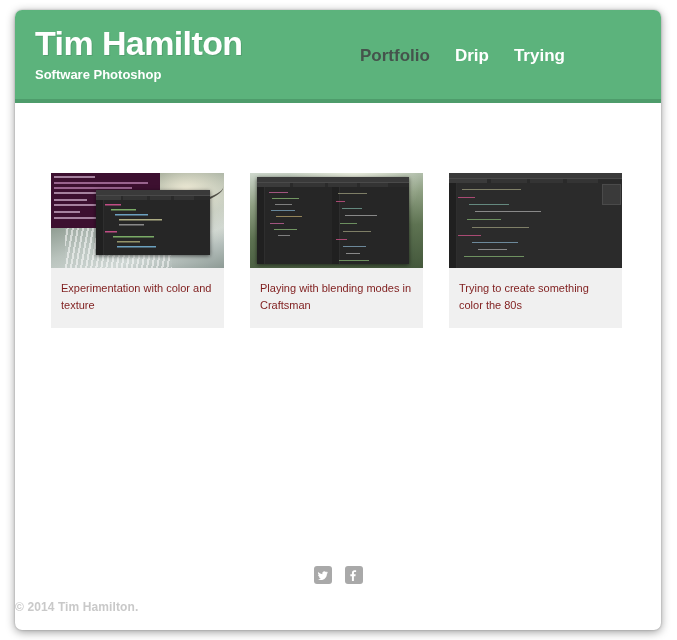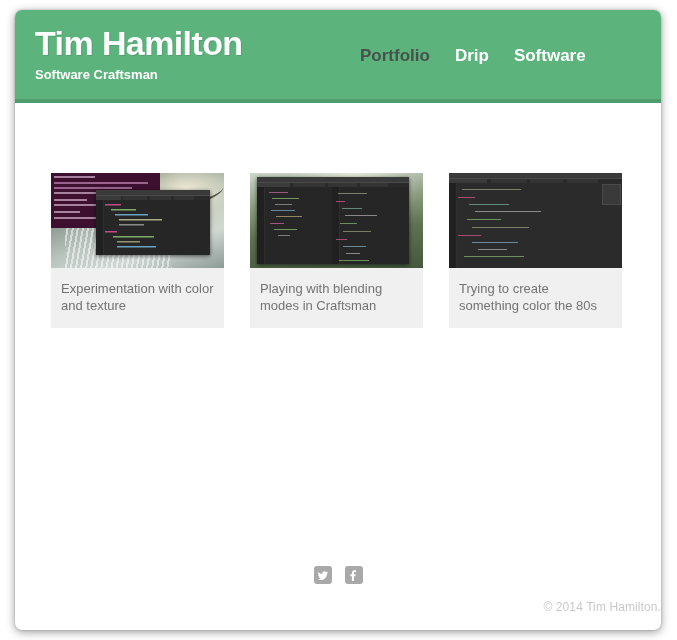--- a/index.html
+++ b/index.html
@@ -111,22 +111,22 @@
   .card-thumb {
     position: relative;
     width: 173px;
     height: 95px;
     overflow: hidden;
     background: #1b1b1b;
     display: block;
   }
 
   .card-caption {
-    font-size: 13px;
-    color: #737373;
+    font-size: 11px;
+    color: #7f1d1d;
     line-height: 17px;
     padding: 12px 10px 14px 10px;
     min-height: 17px;
   }
 
   
 
   .photo-bg {
     position: absolute;
     inset: 0;
@@ -284,21 +284,22 @@
     background: #caa8c4;
     opacity: 0.75;
   }
 
   
   #site-footer {
     position: absolute;
     left: 0;
     right: 0;
     bottom: 16px;
-    text-align: right;
+    text-align: left;
+    font-weight: bold;
   }
 
   #social-links {
     display: flex;
     justify-content: center;
     gap: 13px;
     margin-bottom: 16px;
   }
 
   .social-btn {
@@ -321,27 +322,27 @@
 </style>
 </head>
 <body>
 
 <div id="viewport">
   <div id="page">
 
     <header id="site-header">
       <div id="brand">
         <h1 id="site-title">Tim Hamilton</h1>
-        <p id="site-tagline">Software Craftsman</p>
+        <p id="site-tagline">Software Photoshop</p>
       </div>
 
       <nav id="main-nav">
         <a class="nav-link is-active">Portfolio</a>
         <a class="nav-link">Drip</a>
-        <a class="nav-link">Software</a>
+        <a class="nav-link">Trying</a>
       </nav>
     </header>
 
     <main id="portfolio-main">
       <div id="portfolio-grid">
 
         <article class="portfolio-card">
           <div class="card-thumb">
             <div class="photo-bg bg-falls">
               <div class="branch"></div>

